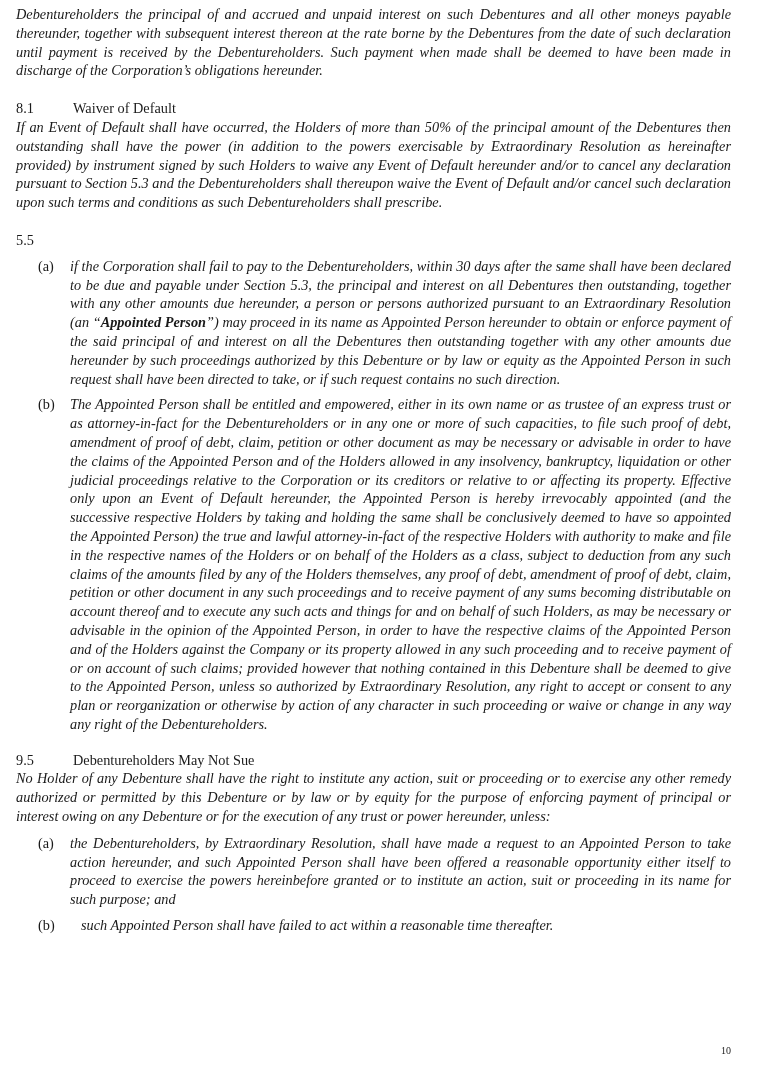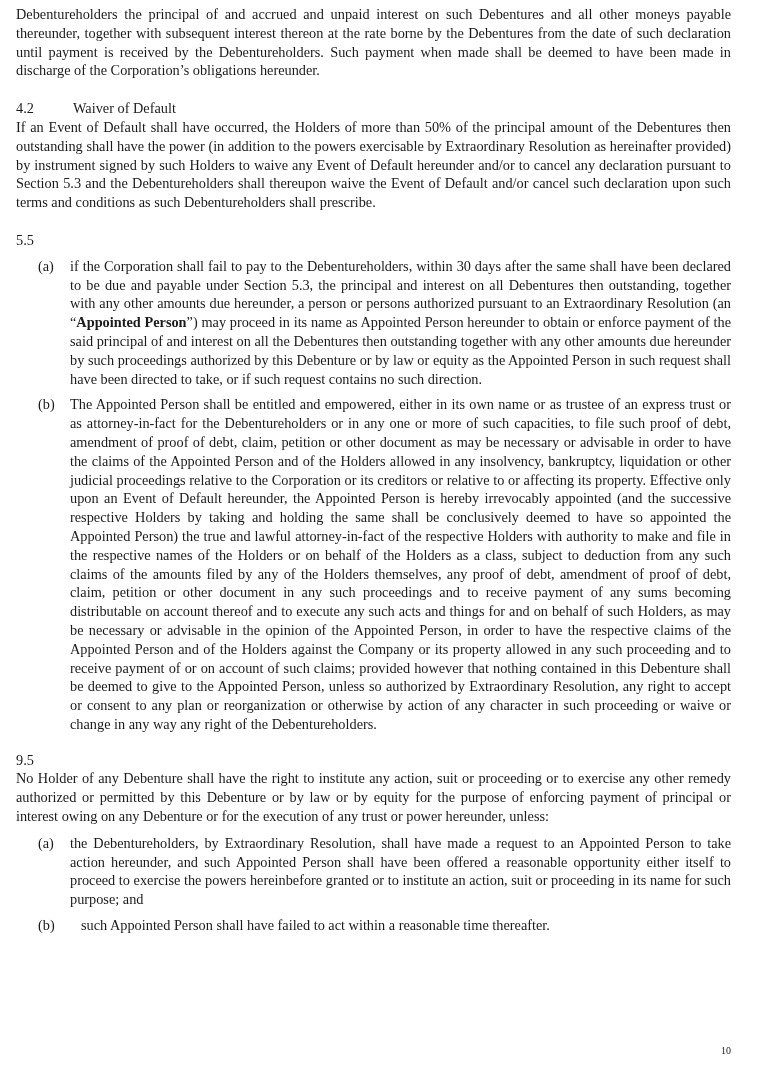--- a/index.html
+++ b/index.html
@@ -2,41 +2,41 @@
 <html><head>
   <meta charset="utf-8">
   <style>
     html, body { margin: 0; padding: 0; background: #ffffff; }
     body {
       width: 767px; height: 1065px; position: relative; overflow: hidden;
       font-family: "Liberation Serif", "DejaVu Serif", serif;
       font-size: 14.3px; line-height: 18.8px; color: #1a1a1a;
     }
     .page { position: absolute; left: 16px; top: 5px; width: 715px; }
-    p { margin: 0; text-align: justify; text-align-last: left; }
+    p { margin: 0; text-align: justify; text-align-last: left; font-style: italic; }
     .block { margin-bottom: 19px; }
     .heading { display: flex; margin: 0; }
     .heading .num { width: 57px; flex: none; }
     .heading .title { font-weight: normal; }
     .item { display: flex; margin-bottom: 7px; }
     .item .label { width: 54px; flex: none; padding-left: 22px; box-sizing: border-box; }
     .item .text { flex: 1; text-align: justify; }
     .indent-para { margin-left: 54px; text-align: justify; }
     .page-number { position: absolute; right: 36px; top: 1042px; font-size: 10px; }
   </style>
 </head>
 <body>
 
 <div class="page">
 
   <p class="block">Debentureholders the principal of and accrued and unpaid interest on such Debentures and all other moneys payable thereunder, together with subsequent interest thereon at the rate borne by the Debentures from the date of such declaration until payment is received by the Debentureholders. Such payment when made shall be deemed to have been made in discharge of the Corporation’s obligations hereunder.</p>
 
   <div class="block">
     <div class="heading">
-      <span class="num">4.2</span>
+      <span class="num">8.1</span>
       <span class="title">Waiver of Default</span>
     </div>
     <p>If an Event of Default shall have occurred, the Holders of more than 50% of the principal amount of the Debentures then outstanding shall have the power (in addition to the powers exercisable by Extraordinary Resolution as hereinafter provided) by instrument signed by such Holders to waive any Event of Default hereunder and/or to cancel any declaration pursuant to Section 5.3 and the Debentureholders shall thereupon waive the Event of Default and/or cancel such declaration upon such terms and conditions as such Debentureholders shall prescribe.</p>
   </div>
 
   <div class="block" style="margin-bottom:17px;">
     <div class="heading" style="margin-bottom:7px;">
       <span class="num">5.5</span>
     </div>
     <div class="item">
@@ -45,20 +45,21 @@
     </div>
     <div class="item">
       <span class="label">(b)</span>
       <p class="text">The Appointed Person shall be entitled and empowered, either in its own name or as trustee of an express trust or as attorney-in-fact for the Debentureholders or in any one or more of such capacities, to file such proof of debt, amendment of proof of debt, claim, petition or other document as may be necessary or advisable in order to have the claims of the Appointed Person and of the Holders allowed in any insolvency, bankruptcy, liquidation or other judicial proceedings relative to the Corporation or its creditors or relative to or affecting its property. Effective only upon an Event of Default hereunder, the Appointed Person is hereby irrevocably appointed (and the successive respective Holders by taking and holding the same shall be conclusively deemed to have so appointed the Appointed Person) the true and lawful attorney-in-fact of the respective Holders with authority to make and file in the respective names of the Holders or on behalf of the Holders as a class, subject to deduction from any such claims of the amounts filed by any of the Holders themselves, any proof of debt, amendment of proof of debt, claim, petition or other document in any such proceedings and to receive payment of any sums becoming distributable on account thereof and to execute any such acts and things for and on behalf of such Holders, as may be necessary or advisable in the opinion of the Appointed Person, in order to have the respective claims of the Appointed Person and of the Holders against the Company or its property allowed in any such proceeding and to receive payment of or on account of such claims; provided however that nothing contained in this Debenture shall be deemed to give to the Appointed Person, unless so authorized by Extraordinary Resolution, any right to accept or consent to any plan or reorganization or otherwise by action of any character in such proceeding or waive or change in any way any right of the Debentureholders.</p>
     </div>
   </div>
 
   <div class="block">
     <div class="heading">
       <span class="num">9.5</span>
+      <span class="title">Debentureholders May Not Sue</span>
     </div>
     <p style="margin-bottom:8px;">No Holder of any Debenture shall have the right to institute any action, suit or proceeding or to exercise any other remedy authorized or permitted by this Debenture or by law or by equity for the purpose of enforcing payment of principal or interest owing on any Debenture or for the execution of any trust or power hereunder, unless:</p>
     <div class="item">
       <span class="label">(a)</span>
       <p class="text">the Debentureholders, by Extraordinary Resolution, shall have made a request to an Appointed Person to take action hereunder, and such Appointed Person shall have been offered a reasonable opportunity either itself to proceed to exercise the powers hereinbefore granted or to institute an action, suit or proceeding in its name for such purpose; and</p>
     </div>
     <div class="item" style="margin-bottom:30px;">
       <span class="label">(b)</span>
       <p class="text" style="padding-left:3px;margin-left:8px;">such Appointed Person shall have failed to act within a reasonable time thereafter.</p>
     </div>

